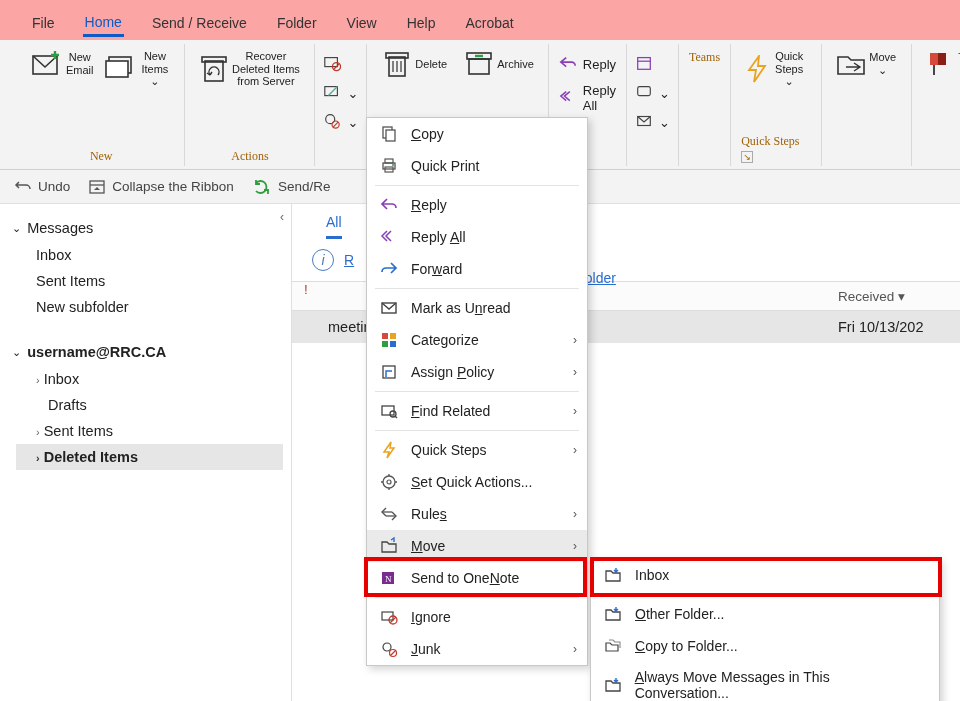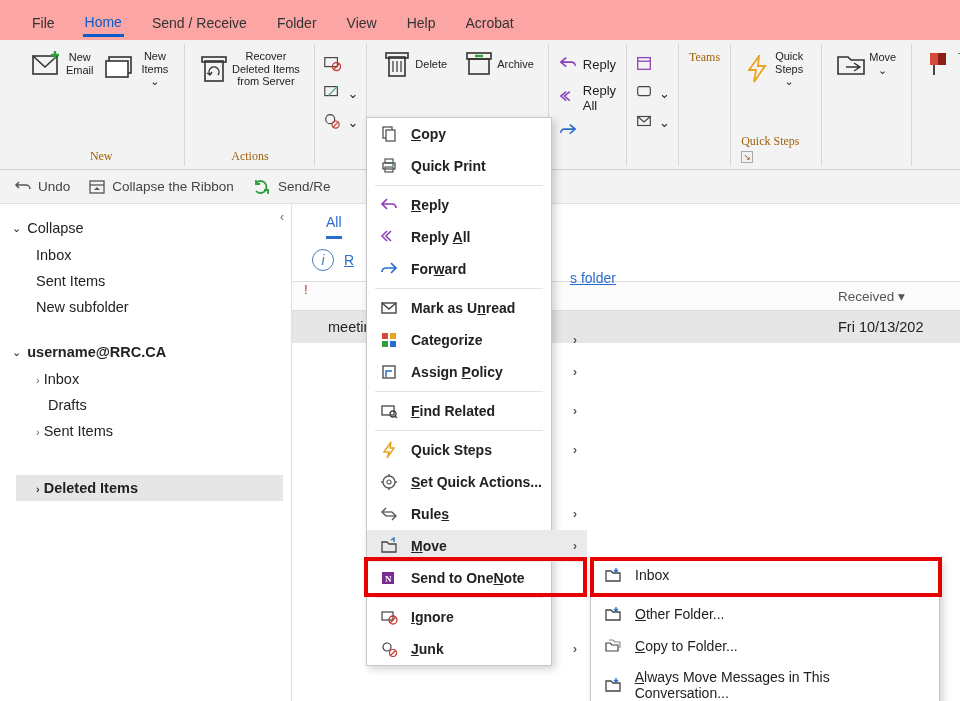--- a/index.html
+++ b/index.html
@@ -78,21 +78,21 @@
     background:#fff;
     border-right:1px solid #e0e0e0;
     padding: 10px 8px;
     font-size:14.5px;
   }
   .collapse-handle { position:absolute; left:280px; top:6px; font-size:12px; color:#666; cursor:pointer;}
   .nav-heading { display:flex; align-items:center; gap:6px; padding:6px 4px; cursor:pointer; }
   .nav-heading .chev { font-size:11px; }
   .nav-item { padding:5px 6px 5px 20px; cursor:pointer; }
   .nav-sub { padding-left:8px; }
-  .nav-item.sel { background:#e6e6e6; font-weight:600;margin-top:31px; }
+  .nav-item.sel { background:#e6e6e6; font-weight:600; }
   .listpane {
     flex:1; background:#fff; position:relative;
   }
   .list-tabs { display:flex; gap:24px; padding:10px 30px 0 34px; color:#5b5b5b; font-size:14px;}
   .list-tab { padding-bottom:6px; cursor:pointer; }
   .list-tab.active { color:#2a6dd0; border-bottom:3px solid #2a6dd0; }
   .info-row { display:flex; align-items:center; gap:10px; margin:10px 20px; color:#3a6fb5;}
   .info-icon { width:22px; height:22px; border:1.5px solid #4b7cc0; border-radius:50%; display:flex; align-items:center; justify-content:center; font-style:italic; color:#4b7cc0;}
   .list-header { display:flex; background:#fbfbfb; border-top:1px solid #ddd; border-bottom:1px solid #ddd; font-size:13.5px; color:#555;}
   .col-flag { width:28px; text-align:center; color:#c0392b;}
@@ -363,21 +363,21 @@
       </svg>
     <span>Send/Re</span>
   </div>
 </div>
 
 <div class="main">
   <div class="collapse-handle">‹</div>
   <div class="navpane">
     <div class="nav-heading">
       <span class="chev">⌄</span>
-      <span>Collapse</span>
+      <span>Messages</span>
     </div>
     <div class="nav-sub">
       <div class="nav-item">Inbox</div>
       <div class="nav-item">Sent Items</div>
       <div class="nav-item">New subfolder</div>
     </div>
     <div style="height:18px"></div>
     <div class="nav-heading">
       <span class="chev">⌄</span>
       <b>username@RRC.CA</b>
@@ -407,21 +407,21 @@
     <div class="list-row">
       <div class="col-flag"></div>
       <div class="col-subject">meeting tomorrow</div>
       <div class="col-received">Fri 10/13/202</div>
     </div>
 
     <a href="#" style="position:absolute; left:278px; top:66px; color:#2a6dd0; text-decoration:underline; font-size:14px;">s folder</a>
   </div>
 </div>
 
-<div class="ctxmenu" id="ctx1" style="left:366px; top:117px; width:186px;font-weight:bold;">
+<div class="ctxmenu" id="ctx1" style="left:366px; top:117px; width:222px;">
 <div class="mi">
       <span class="ico">
         <svg width="18" height="18" viewBox="0 0 18 18">
           <rect x="3" y="2" width="9" height="11" fill="none" stroke="#555" stroke-width="1.3"></rect>
           <rect x="6" y="5" width="9" height="11" fill="#fff" stroke="#555" stroke-width="1.3"></rect>
         </svg>
       </span>
       <span><span><span class="ul">C</span>opy</span></span>
     </div>
     <div class="mi">

